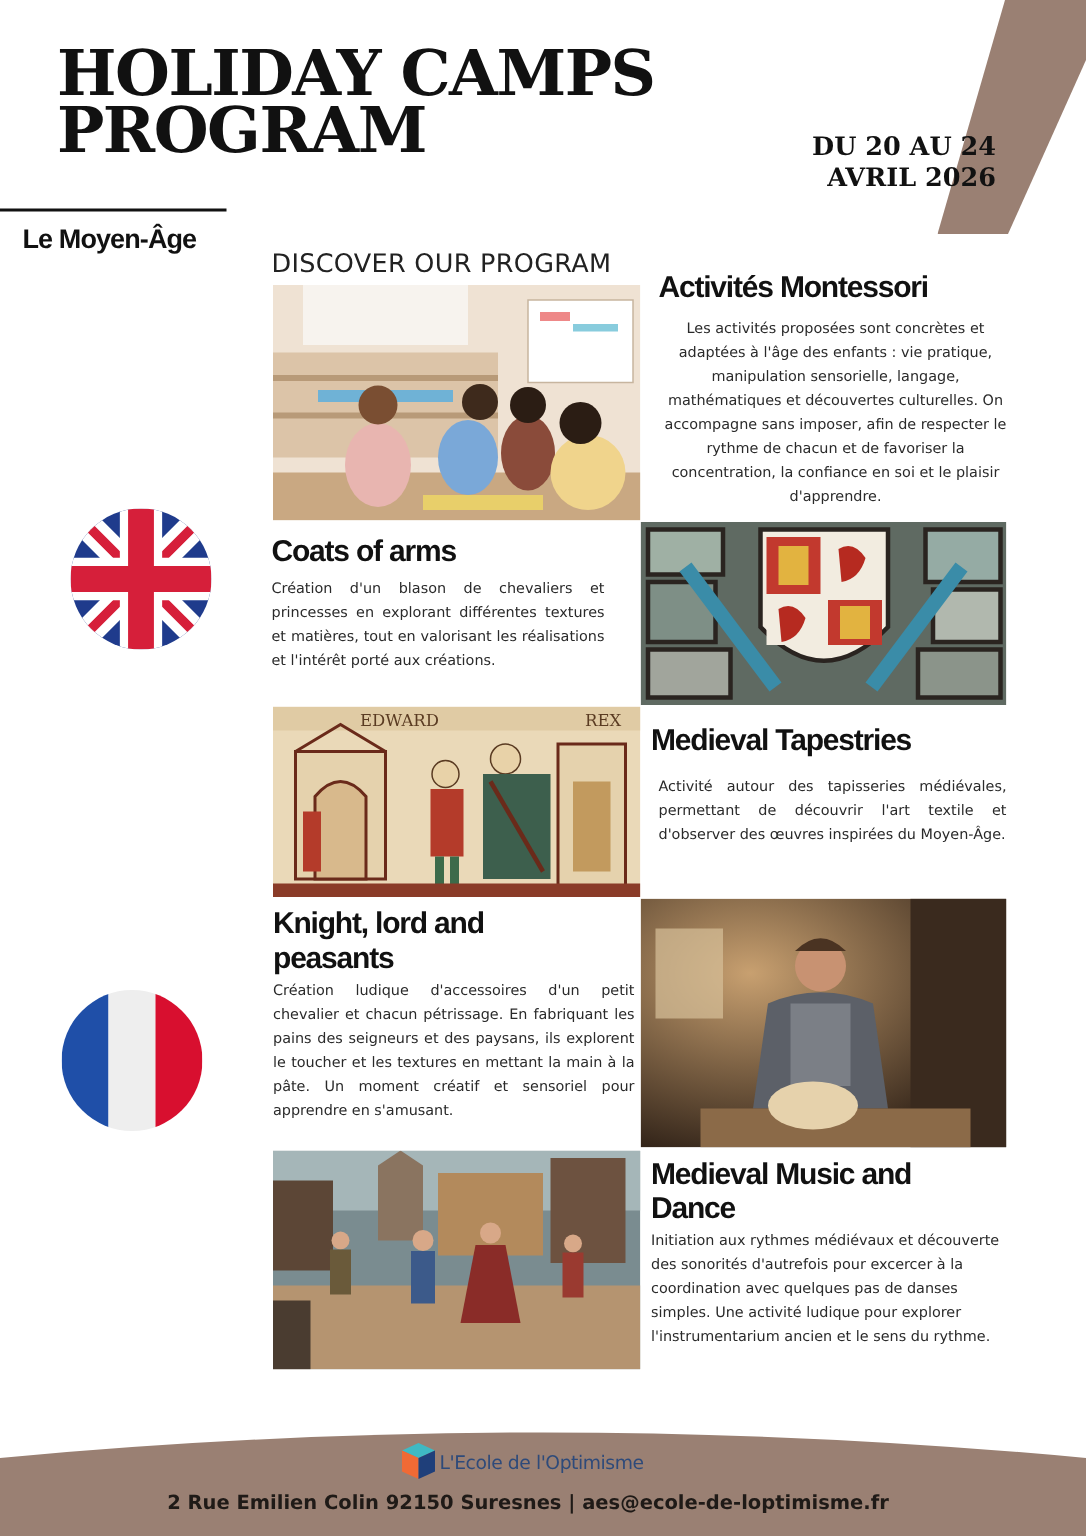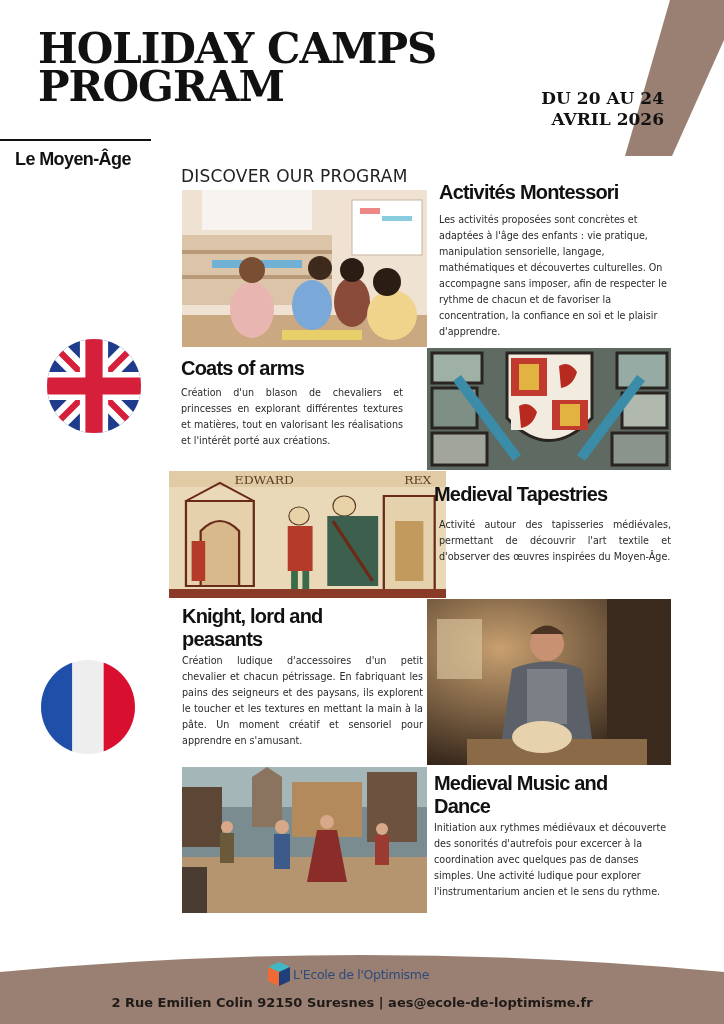--- a/index.html
+++ b/index.html
@@ -88,21 +88,21 @@
     <ellipse cx="130" cy="115" rx="20" ry="25" fill="#7aa8d8"></ellipse>
     <circle cx="138" cy="78" r="12" fill="#3e2a1c"></circle>
     <ellipse cx="170" cy="112" rx="18" ry="25" fill="#8a4b3a"></ellipse>
     <circle cx="170" cy="80" r="12" fill="#2b1d14"></circle>
     <ellipse cx="210" cy="125" rx="25" ry="25" fill="#f0d48c"></ellipse>
     <circle cx="205" cy="92" r="14" fill="#2b1d14"></circle>
     <rect x="100" y="140" width="80" height="10" fill="#e8cf6a"></rect>
   </svg>
 </div>
 <div class="heading" style="left:439px; top:181px;">Activités Montessori</div>
-<div class="body" style="left:439px; top:212px; width:236px;">Les activités proposées sont concrètes et adaptées à l'âge des enfants : vie pratique, manipulation sensorielle, langage, mathématiques et découvertes culturelles. On accompagne sans imposer, afin de respecter le rythme de chacun et de favoriser la concentration, la confiance en soi et le plaisir d'apprendre.</div>
+<div class="body" style="left:439px; top:212px; width:236px;text-align:center;">Les activités proposées sont concrètes et adaptées à l'âge des enfants : vie pratique, manipulation sensorielle, langage, mathématiques et découvertes culturelles. On accompagne sans imposer, afin de respecter le rythme de chacun et de favoriser la concentration, la confiance en soi et le plaisir d'apprendre.</div>
 
 <div class="heading" style="left:181px; top:357px;">Coats of arms</div>
 <div class="body justify" style="left:181px; top:385px; width:222px;">Création d'un blason de chevaliers et princesses en explorant différentes textures et matières, tout en valorisant les réalisations et l'intérêt porté aux créations.</div>
 <div class="photo" style="left:427px; top:348px; width:244px; height:122px;">
   <svg viewBox="0 0 244 122" preserveAspectRatio="none">
     <rect width="244" height="122" fill="#5f6a62"></rect>
     <g stroke="#2a2420" stroke-width="3">
       <rect x="5" y="5" width="50" height="30" fill="#9fb0a4"></rect>
       <rect x="5" y="40" width="45" height="40" fill="#7e8f86"></rect>
       <rect x="5" y="85" width="55" height="32" fill="#a1a59c"></rect>
@@ -117,21 +117,21 @@
     <rect x="92" y="16" width="20" height="26" fill="#e2b340"></rect>
     <rect x="125" y="10" width="36" height="38" fill="#f2ece0"></rect>
     <path d="M132,18 q10,-6 18,6 q-4,14 -16,16 z" fill="#b62a20"></path>
     <rect x="84" y="52" width="36" height="30" fill="#f2ece0"></rect>
     <path d="M92,58 q10,-6 18,6 q-4,14 -16,16 z" fill="#b62a20"></path>
     <rect x="125" y="52" width="36" height="30" fill="#c2392e"></rect>
     <rect x="133" y="56" width="20" height="22" fill="#e2b340"></rect>
   </svg>
 </div>
 
-<div class="photo" style="left:169px; top:471px; width:277px; height:127px;text-align:center;">
+<div class="photo" style="left:182px; top:471px; width:245px; height:127px;text-align:center;">
   <svg viewBox="0 0 245 127" preserveAspectRatio="none">
     <rect width="245" height="127" fill="#ead9b8"></rect>
     <rect x="0" y="0" width="245" height="16" fill="#e0cba4"></rect>
     <text x="58" y="13" font-family="DejaVu Serif, serif" font-size="11" fill="#5a3b22">EDWARD</text>
     <text x="208" y="13" font-family="DejaVu Serif, serif" font-size="11" fill="#5a3b22">REX</text>
     <g stroke="#6a2a1a" stroke-width="2" fill="none">
       <rect x="15" y="30" width="60" height="85" fill="#e5d2ad"></rect>
       <path d="M15,30 L45,12 L75,30"></path>
       <path d="M28,60 Q45,40 62,60 V115 H28 Z" fill="#d8b98c"></path>
     </g>

